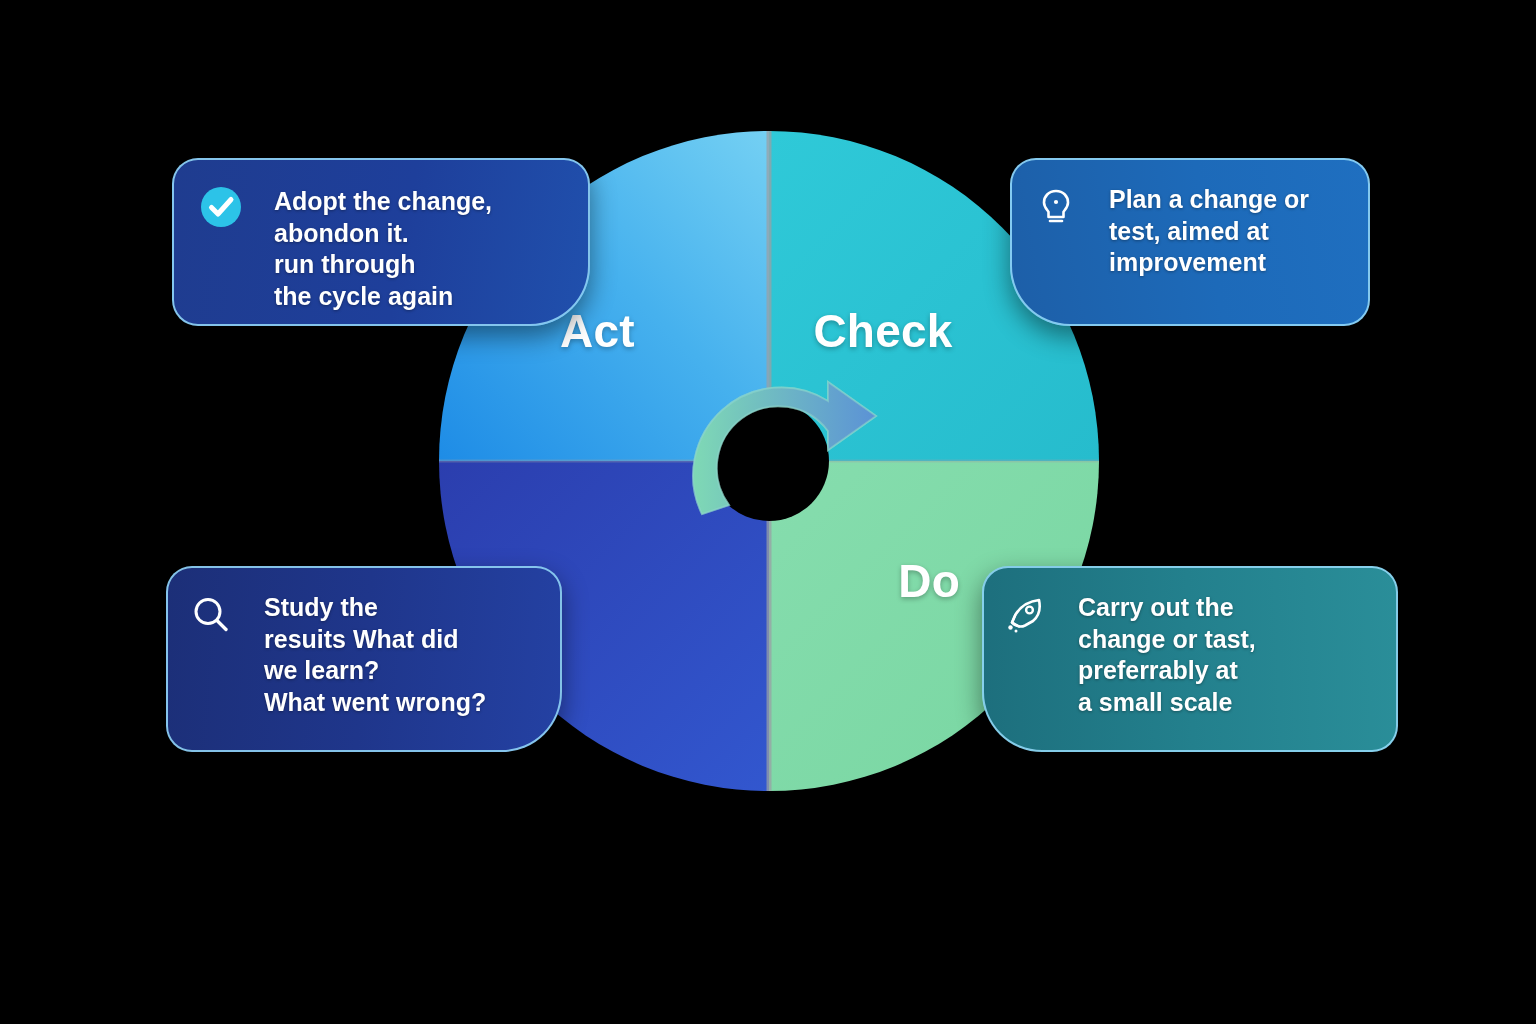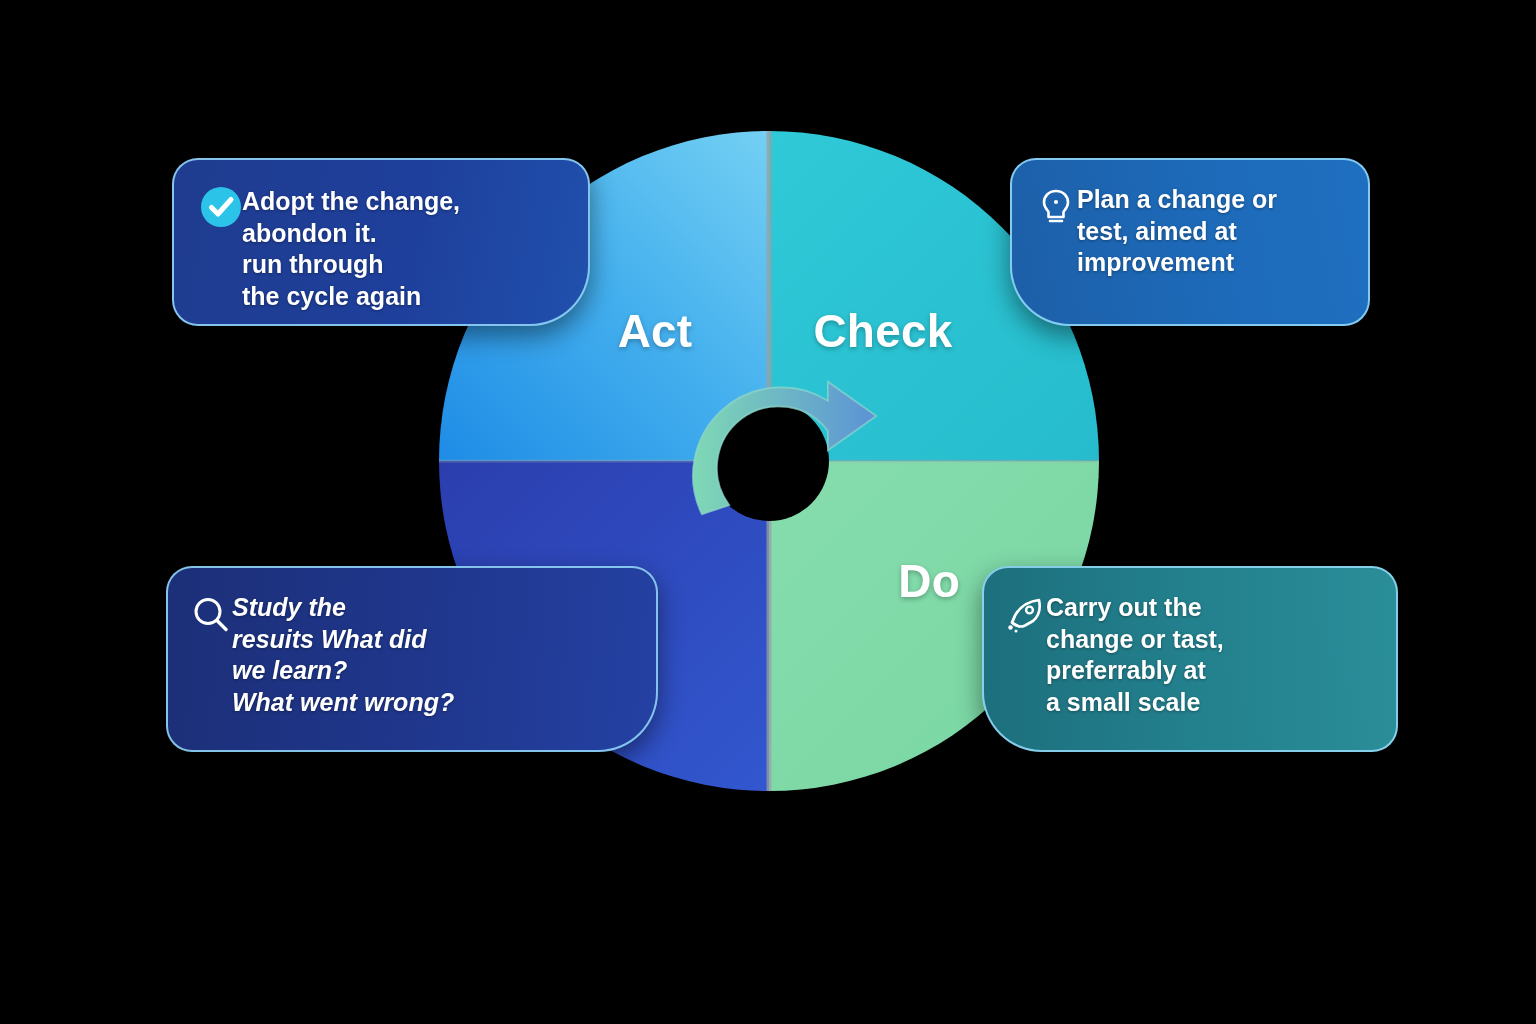--- a/index.html
+++ b/index.html
@@ -38,34 +38,34 @@
   .quad-label {
     position: absolute;
     color: #ffffff;
     font-weight: 700;
     font-size: 46px;
     letter-spacing: .2px;
     text-shadow: 0 2px 5px rgba(0,0,0,.28);
     white-space: nowrap;
     pointer-events: none;
   }
-  .lbl-act   { left: 132px; top: 184px; width: 190px; text-align: center; }
+  .lbl-act   { left: 132px; top: 184px; width: 190px; text-align: left; }
   .lbl-plan  { left: 360px; top: 184px; width: 190px; text-align: center; }
   .lbl-check { left: 112px; top: 434px; width: 230px; text-align: center; }
   .lbl-do    { left: 382px; top: 434px; width: 150px; text-align: right; }
 
   
   .card {
     position: absolute;
     border-radius: 26px;
     border: 2px solid rgba(150, 220, 250, .85);
     box-sizing: border-box;
     display: flex;
     align-items: flex-start;
-    gap: 0;
+    gap: 32px;
     padding: 24px 26px;
     box-shadow: 0 10px 26px rgba(0,0,0,.45);
   }
   .card-text {
     color: #ffffff;
     font-size: 25px;
     font-weight: 700;
     line-height: 1.26;
     white-space: pre-line;
     text-shadow: 0 1px 3px rgba(0,0,0,.35);
@@ -97,26 +97,25 @@
     height: 168px;
     background: linear-gradient(260deg, #1f6fc0 0%, #1d6ab9 45%, #1d5fa8 100%);
     border-radius: 26px 26px 26px 60px;
     padding-left: 23px;
   }
 
   
   .card-check {
     left: 166px;
     top: 566px;
-    width: 492px;
+    width: 396px;
     height: 186px;
     background: linear-gradient(95deg, #1c2f78 0%, #1f368b 50%, #2441a3 100%);
     border-radius: 26px 26px 60px 26px;
     padding-left: 22px;
-    font-style: italic;
   }
 
   
   .card-do {
     left: 982px;
     top: 566px;
     width: 416px;
     height: 186px;
     background: linear-gradient(268deg, #2a8e99 0%, #23808d 50%, #1d6f7d 100%);
     border-radius: 26px 26px 26px 60px;

